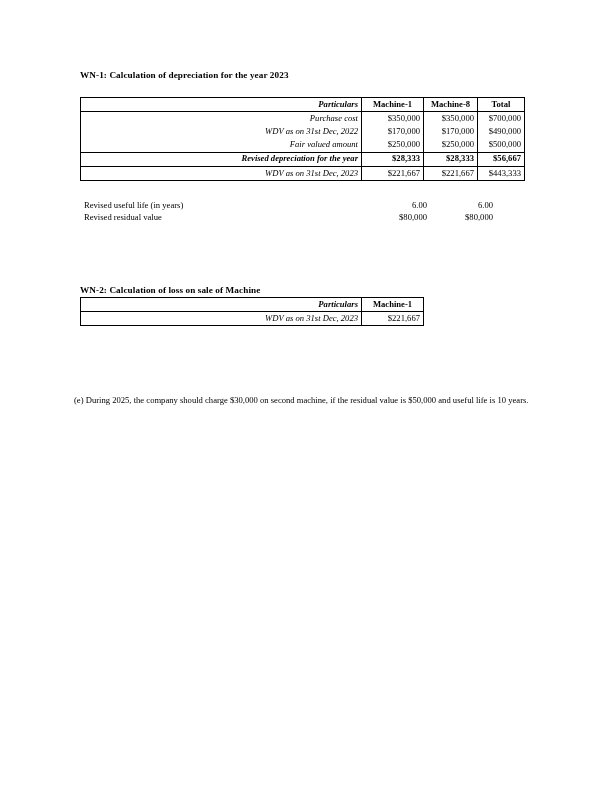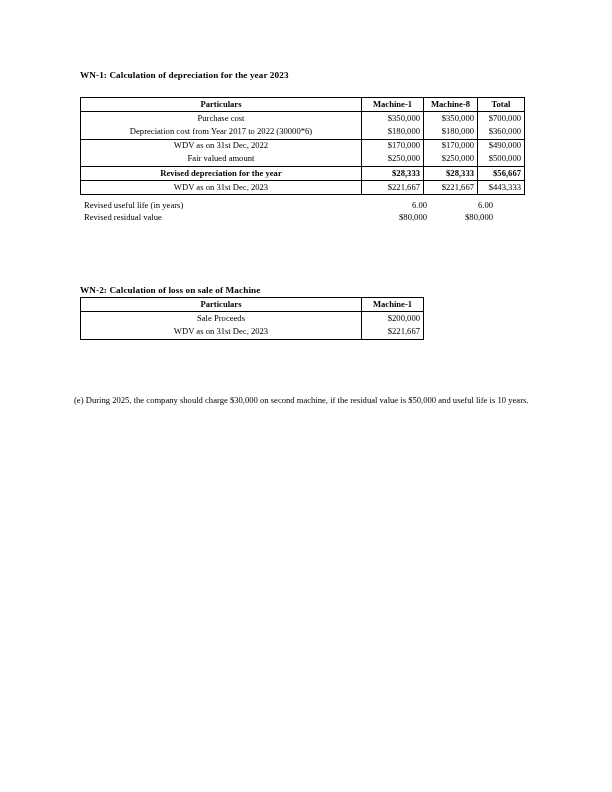--- a/index.html
+++ b/index.html
@@ -61,21 +61,21 @@
     border-bottom: 0.8px solid #000;
   }
   table.fin tr.hdr > td {
     border-bottom: 0.9px solid #000;
     font-weight: bold;
   }
   table.fin tr.bold > td {
     font-weight: bold;
   }
 
-  td.label { text-align: center; }
+  td.label { text-align: right; font-style: italic; }
   td.num   { text-align: right; padding-right: 4px; }
 
   #wn1-table {
     left: 77px;
     top: 97px;
     width: 444px;
   }
 
   
   .rev-block {
@@ -155,26 +155,20 @@
         <td class="num" style="text-align:center">Total</td>
       </tr>
 
       <tr>
         <td class="label">Purchase cost</td>
         <td class="num">$350,000</td>
         <td class="num">$350,000</td>
         <td class="num">$700,000</td>
       </tr>
 
-      <tr class="grp-end">
-        <td class="label">Depreciation cost from Year 2017 to 2022 (30000*6)</td>
-        <td class="num">$180,000</td>
-        <td class="num">$180,000</td>
-        <td class="num">$360,000</td>
-      </tr>
 
       <tr>
         <td class="label">WDV as on 31st Dec, 2022</td>
         <td class="num">$170,000</td>
         <td class="num">$170,000</td>
         <td class="num">$490,000</td>
       </tr>
 
       <tr class="grp-end">
         <td class="label">Fair valued amount</td>
@@ -220,24 +214,20 @@
     <colgroup>
       <col style="width:281px">
       <col style="width:62px">
     </colgroup>
     <tbody>
       <tr class="hdr">
         <td class="label">Particulars</td>
         <td class="num" style="text-align:center">Machine-1</td>
       </tr>
 
-      <tr>
-        <td class="label">Sale Proceeds</td>
-        <td class="num">$200,000</td>
-      </tr>
 
       <tr class="grp-end">
         <td class="label">WDV as on 31st Dec, 2023</td>
         <td class="num">$221,667</td>
       </tr>
 
     </tbody>
   </table>
 
   <div class="note">(e) During 2025, the company should charge $30,000 on second machine, if the residual value is $50,000 and useful life is 10 years.</div>

